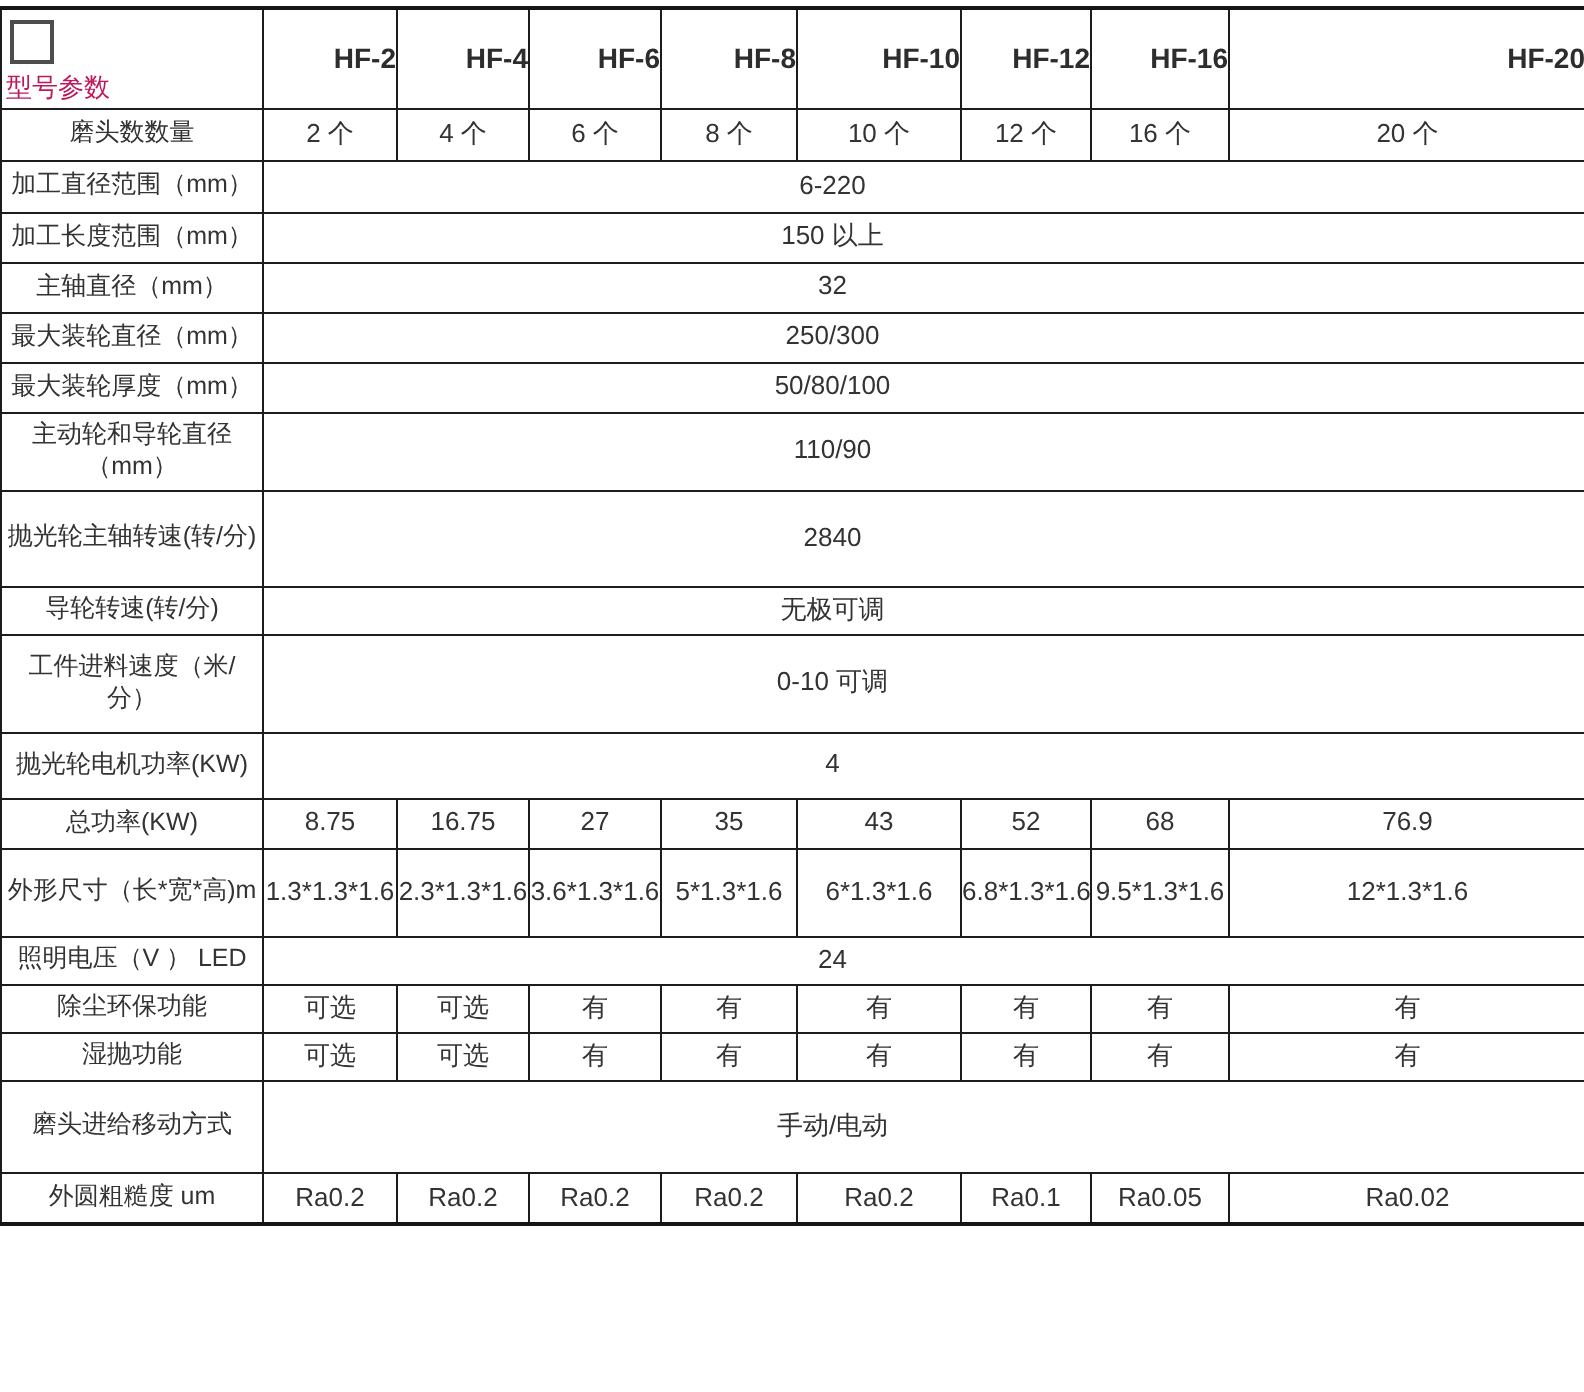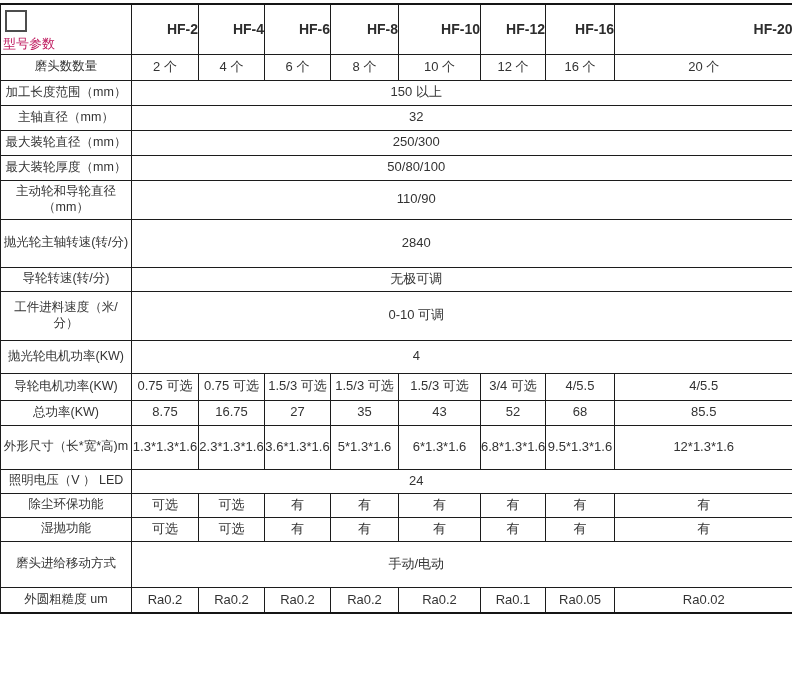--- a/index.html
+++ b/index.html
@@ -73,20 +73,24 @@
           <th class="rowlabel">磨头数数量</th>
           <td>2 个</td>
           <td>4 个</td>
           <td>6 个</td>
           <td>8 个</td>
           <td>10 个</td>
           <td>12 个</td>
           <td>16 个</td>
           <td class="lastcol">20 个</td>
         </tr>
+        <tr style="height: 26px;">
+          <th class="rowlabel">加工直径范围（mm）</th>
+          <td class="merged" colspan="8">6-220</td>
+        </tr>
         <tr style="height: 25px;">
           <th class="rowlabel">加工长度范围（mm）</th>
           <td class="merged" colspan="8">150 以上</td>
         </tr>
         <tr style="height: 25px; margin-top: 32px;">
           <th class="rowlabel">主轴直径（mm）</th>
           <td class="merged" colspan="8">32</td>
         </tr>
         <tr style="height: 25px;">
           <th class="rowlabel">最大装轮直径（mm）</th>
@@ -109,41 +113,30 @@
           <td class="merged" colspan="8">无极可调</td>
         </tr>
         <tr style="height: 49px;">
           <th class="rowlabel">工件进料速度（米/分）</th>
           <td class="merged" colspan="8">0-10 可调</td>
         </tr>
         <tr style="height: 33px;">
           <th class="rowlabel">抛光轮电机功率(KW)</th>
           <td class="merged" colspan="8">4</td>
         </tr>
-        <tr style="height: 27px;">
-          <th class="rowlabel">导轮电机功率(KW)</th>
-          <td>0.75  可选</td>
-          <td>0.75 可选</td>
-          <td>1.5/3 可选</td>
-          <td>1.5/3 可选</td>
-          <td>1.5/3 可选</td>
-          <td>3/4 可选</td>
-          <td class="va-top">4/5.5</td>
-          <td class="lastcol va-top">4/5.5</td>
-        </tr>
         <tr style="height: 25px;">
           <th class="rowlabel">总功率(KW)</th>
           <td>8.75</td>
           <td>16.75</td>
           <td>27</td>
           <td>35</td>
           <td>43</td>
           <td>52</td>
           <td>68</td>
-          <td class="lastcol">85.5</td>
+          <td class="lastcol">76.9</td>
         </tr>
         <tr style="height: 44px;">
           <th class="rowlabel">外形尺寸（长*宽*高)m</th>
           <td>1.3*1.3*1.6</td>
           <td>2.3*1.3*1.6</td>
           <td>3.6*1.3*1.6</td>
           <td>5*1.3*1.6</td>
           <td>6*1.3*1.6</td>
           <td>6.8*1.3*1.6</td>
           <td class="va-top">9.5*1.3*1.6</td>

